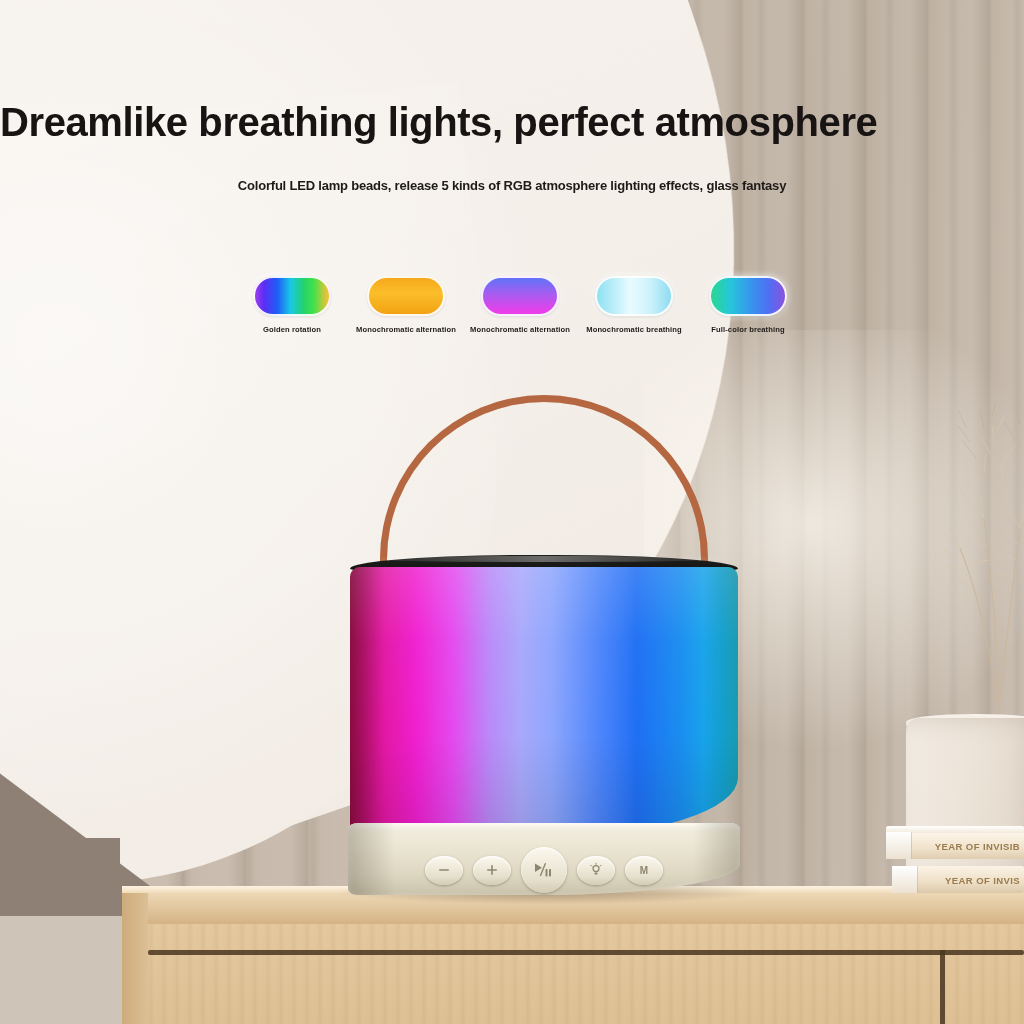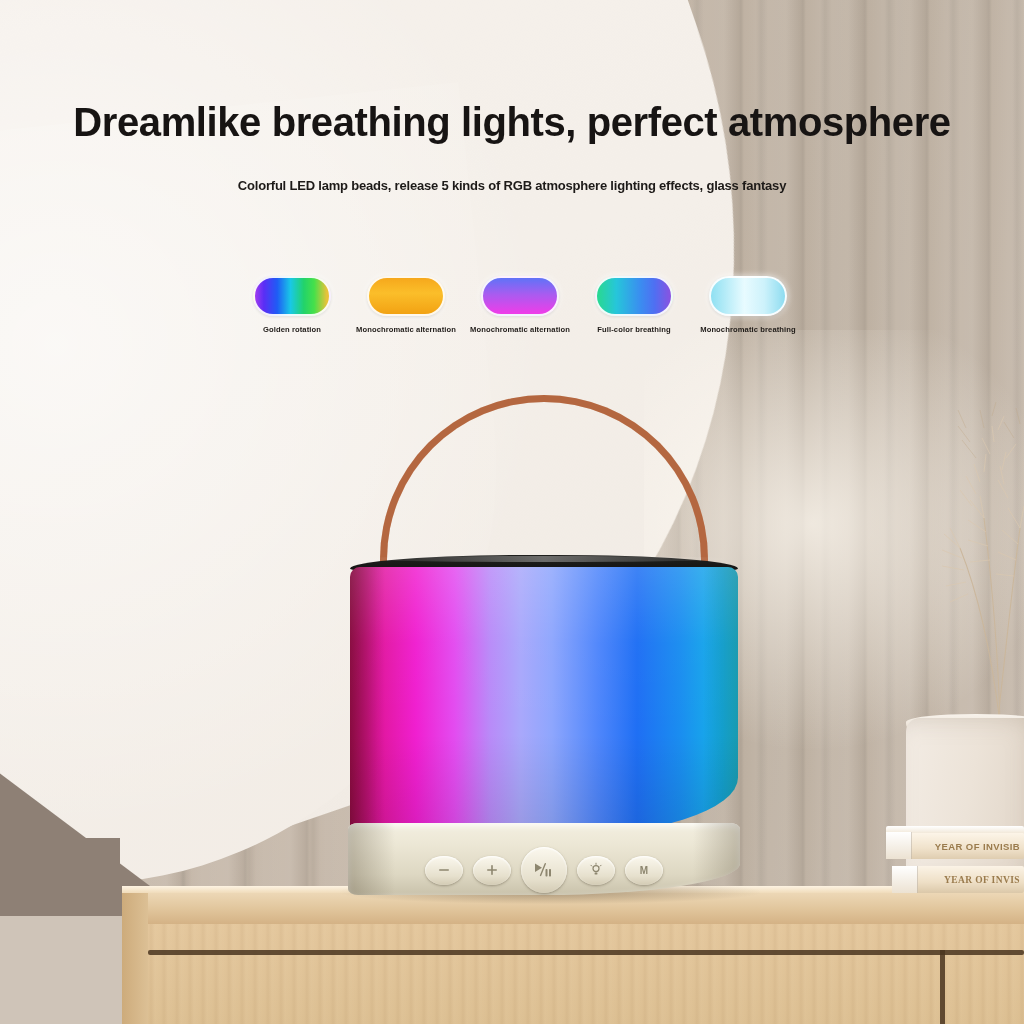--- a/index.html
+++ b/index.html
@@ -65,21 +65,21 @@
     clip-path:polygon(0 0,100% 100%,0 100%);
   }
   .shadow-wedge2 {
     position:absolute; left:0px; top:838px; width:120px; height:70px;
     background:#8e8075;
   }
 
   
   .headline {
     position:absolute; left:0; top:100px; width:1024px;
-    text-align:center;
+    text-align:left;
     font-size:40px; font-weight:bold; color:#171413;
     letter-spacing:-0.4px;
     white-space:nowrap;
   }
   .subline {
     position:absolute; left:0; top:178px; width:1024px;
     text-align:center;
     font-size:13px; font-weight:bold; color:#1d1a18;
     letter-spacing:-0.2px;
     white-space:nowrap;
@@ -150,21 +150,21 @@
   .pampas { position:absolute; left:880px; top:398px; width:150px; height:330px; }
   .pampas svg { width:100%; height:100%; }
 
   
   .book {
     position:absolute; height:27px; border-radius:2px;text-align:center;
   }
   .book1 { left:886px; top:832px; width:138px;
            background:linear-gradient(180deg,#fdf6ea,#f0e2cb 60%,#dfcdb0); }
   .book2 { left:892px; top:866px; width:132px;
-           background:linear-gradient(180deg,#fbf3e6,#eedfc6 60%,#dbc8a9);font-family:Liberation Serif, serif; }
+           background:linear-gradient(180deg,#fbf3e6,#eedfc6 60%,#dbc8a9); }
   .book-edge {
     position:absolute; left:0; top:0; width:26px; height:100%;
     background:linear-gradient(180deg,#ffffff,#ece2d2);
     border-right:1px solid rgba(150,130,100,0.35);
   }
   .book-title {
     position:absolute; right:4px; top:50%; transform:translateY(-50%);
     font-size:9.5px; font-weight:bold; color:#9a7b4d; letter-spacing:0.4px;
     white-space:nowrap; overflow:hidden;
   }
@@ -274,26 +274,26 @@
     </div>
     <div class="swatch-cell">
       <div class="pill" id="p1" style="background: linear-gradient(rgb(246, 168, 28) 0%, rgb(251, 190, 42) 42%, rgb(242, 162, 19) 100%);"></div>
       <div class="swatch-label">Monochromatic alternation</div>
     </div>
     <div class="swatch-cell">
       <div class="pill" id="p2" style="background: linear-gradient(rgb(95, 115, 247) 0%, rgb(168, 92, 240) 45%, rgb(240, 60, 232) 100%);"></div>
       <div class="swatch-label">Monochromatic alternation</div>
     </div>
     <div class="swatch-cell">
+      <div class="pill" id="p3" style="background: linear-gradient(90deg, rgb(143, 224, 242) 0%, rgb(232, 251, 255) 45%, rgb(205, 242, 251) 72%, rgb(142, 220, 240) 100%);"></div>
+      <div class="swatch-label">Monochromatic breathing</div>
+    </div>
+    <div class="swatch-cell">
       <div class="pill" id="p4" style="background: linear-gradient(90deg, rgb(41, 217, 143) 0%, rgb(38, 198, 218) 26%, rgb(58, 142, 240) 58%, rgb(79, 111, 242) 78%, rgb(139, 82, 224) 100%);"></div>
       <div class="swatch-label">Full-color breathing</div>
-    </div>
-    <div class="swatch-cell">
-      <div class="pill" id="p3" style="background: linear-gradient(90deg, rgb(143, 224, 242) 0%, rgb(232, 251, 255) 45%, rgb(205, 242, 251) 72%, rgb(142, 220, 240) 100%);"></div>
-      <div class="swatch-label">Monochromatic breathing</div>
     </div>
   </div>
 
   <div class="pampas">
     <svg viewBox="0 0 150 330" xmlns="http://www.w3.org/2000/svg">
       <g stroke="#cbb79c" stroke-width="1.1" fill="none" opacity="0.95">
         <path d="M120 325 C112 260 100 200 80 150"></path>
         <path d="M120 325 C118 250 112 185 104 120"></path>
         <path d="M118 320 C126 250 132 190 140 130"></path>
       </g>

